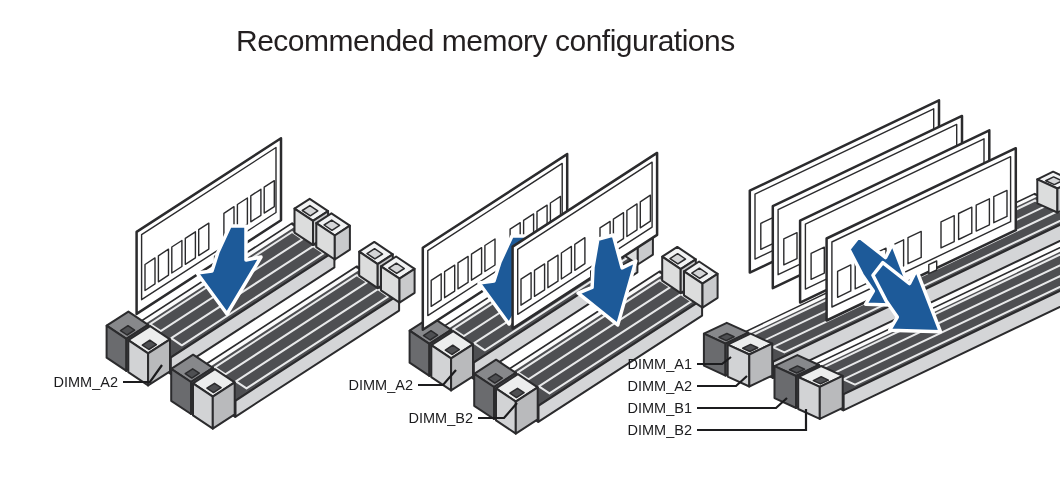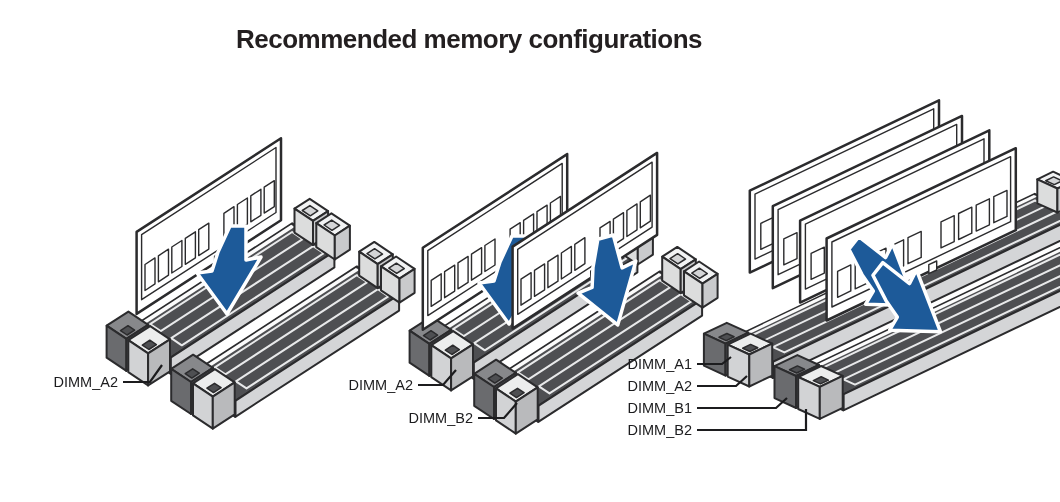--- a/index.html
+++ b/index.html
@@ -1,18 +1,18 @@
 <!DOCTYPE html>
 <html><head>
 <meta charset="utf-8">
 <style>
   html,body{margin:0;padding:0;background:#ffffff;}
   .page{position:relative;width:1060px;height:502px;background:#ffffff;overflow:hidden;
         font-family:"Liberation Sans","DejaVu Sans",sans-serif;}
-  .title{position:absolute;left:236px;top:24px;margin:0;font-size:26px;font-weight:bold;
+  .title{position:absolute;left:236px;top:24px;margin:0;font-size:30px;font-weight:normal;
          letter-spacing:-0.5px;color:#231f20;white-space:nowrap;}
   svg{position:absolute;left:0;top:0;}
   .dimm-label{font-family:"Liberation Sans","DejaVu Sans",sans-serif;font-size:14.5px;fill:#1c1c1e;}
   .leader{fill:none;stroke:#1c1c1e;stroke-width:2.2;}
 </style>
 </head>
 <body>
 
 <div class="page">
 

